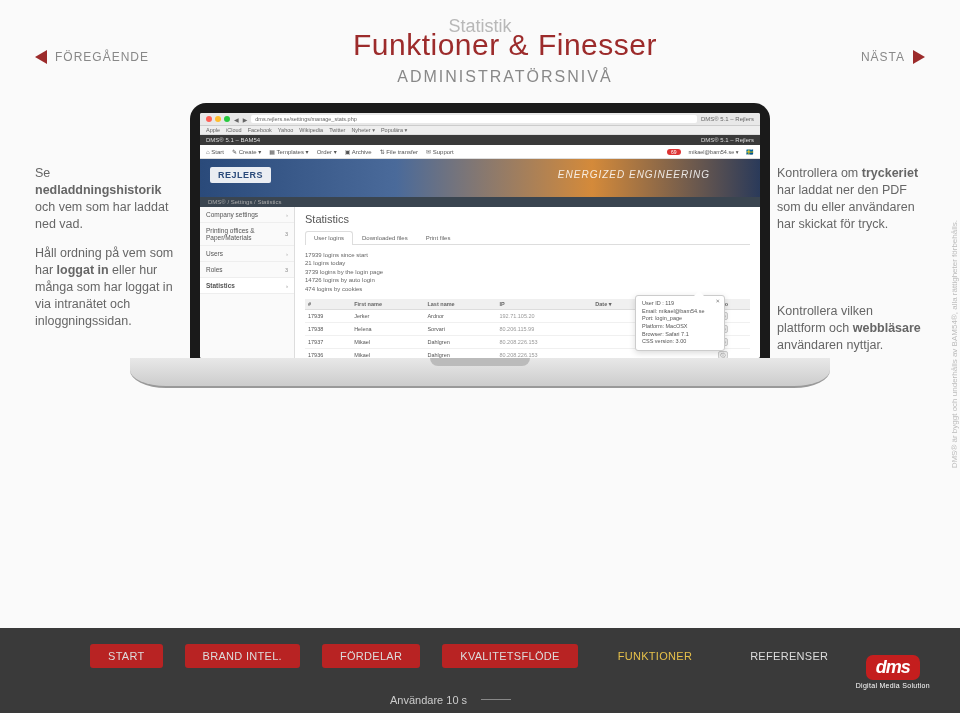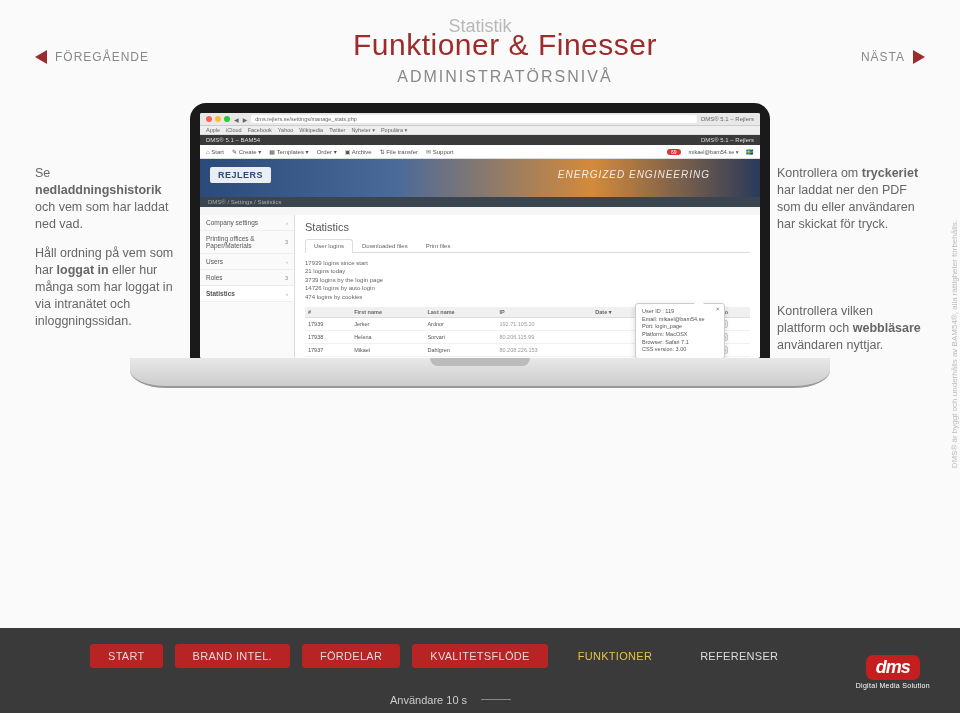--- a/index.html
+++ b/index.html
@@ -42,21 +42,21 @@
 .app-nav { background: #fff; padding: 3px 6px; font-size: 6px; color: #555; display: flex; gap: 8px; align-items: center; border-bottom: 1px solid #ddd; }
 .app-nav .badge { background: #d33; color: #fff; padding: 0 4px; border-radius: 6px; font-size: 5px; margin-left: auto; }
 .app-nav .user { font-size: 5.5px; }
 
 .hero-banner { height: 38px; background: linear-gradient(90deg, #2a4a7a 0%, #4a6a9a 35%, #d48a3a 70%, #2a3a5a 100%); position: relative; overflow: hidden; }
 .hero-banner .logo-box { position: absolute; left: 10px; top: 8px; background: rgba(255,255,255,0.9); color: #2a4a7a; font-weight: bold; font-size: 9px; padding: 3px 8px; border-radius: 2px; letter-spacing: 0.5px; }
 .hero-banner .tagline { position: absolute; right: 50px; top: 10px; color: rgba(255,255,255,0.85); font-size: 10px; font-style: italic; letter-spacing: 1px; }
 
 .breadcrumb { background: #3a4550; color: #aaa; font-size: 6px; padding: 2px 8px; }
 
-.app-body { display: flex; height: 210px; background: #fff; margin-top: 8px; }
+.app-body { display: flex; height: 210px; background: #fff; }
 .sidebar { width: 95px; border-right: 1px solid #ddd; background: #fafafa; }
 .sidebar-item { padding: 4px 6px; font-size: 6.5px; color: #555; border-bottom: 1px solid #eee; display: flex; justify-content: space-between; align-items: center; }
 .sidebar-item.active { background: #fff; font-weight: 600; }
 .sidebar-item .chev { color: #aaa; font-size: 6px; }
 .sidebar-item .count { color: #888; font-size: 5.5px; }
 
 .main-panel { flex: 1; padding: 6px 10px; position: relative; }
 .panel-title { font-size: 11px; color: #555; margin-bottom: 6px; }
 .tabs { display: flex; gap: 0; font-size: 6px; border-bottom: 1px solid #ddd; }
 .tab { padding: 3px 8px; color: #666; border: 1px solid transparent; border-bottom: none; cursor: pointer; }
@@ -69,21 +69,21 @@
 .table td { padding: 2px 3px; border-bottom: 1px solid #f0f0f0; color: #555; }
 .table .ip { filter: blur(0.6px); color: #999; }
 .info-btn { background: #eee; border: 1px solid #ccc; border-radius: 2px; width: 10px; height: 8px; display: inline-block; text-align: center; font-size: 5px; color: #666; }
 
 .tooltip { position: absolute; right: 35px; top: 88px; background: #fff; border: 1px solid #ccc; border-radius: 3px; padding: 4px 6px; font-size: 5.5px; color: #555; line-height: 1.4; box-shadow: 0 2px 6px rgba(0,0,0,0.15); z-index: 5; width: 90px; }
 .tooltip div { white-space: nowrap; }
 .tooltip .close { position: absolute; top: 2px; right: 4px; color: #888; cursor: pointer; }
 .tt-arrow { position: absolute; top: -5px; right: 20px; width: 0; height: 0; border-left: 5px solid transparent; border-right: 5px solid transparent; border-bottom: 5px solid #fff; }
 
 .footer { position: absolute; bottom: 0; left: 0; right: 0; height: 85px; background: #3a3a3a; }
-.footer-tabs { display: flex; gap: 12px; padding: 16px 0 6px 90px; }
+.footer-tabs { display: flex; gap: 22px; padding: 16px 0 6px 90px; }
 .footer-tab { color: #ddd; font-size: 11px; padding: 6px 18px; border-radius: 3px; cursor: pointer; letter-spacing: 0.3px; }
 .footer-tab.red { background: #b82323; }
 .footer-tab.active { color: #e6c04a; }
 .footer-sub { display: flex; gap: 14px; font-size: 11px; color: #ccc; padding-left: 390px; align-items: center; margin-top: 2px; }
 .footer-sub .sep { width: 30px; height: 1px; background: #888; }
 .footer-sub .active { color: #e6c04a; margin-top: 35px; }
 
 .dms-logo { position: absolute; right: 30px; bottom: 24px; display: flex; flex-direction: column; align-items: center; }
 .dms-logo .mark { background: #c41e1e; color: #fff; font-weight: bold; font-style: italic; font-size: 18px; padding: 2px 10px; border-radius: 7px; letter-spacing: -1px; }
 .dms-logo .tag { color: #fff; font-size: 7px; margin-top: 2px; letter-spacing: 0.3px; }

